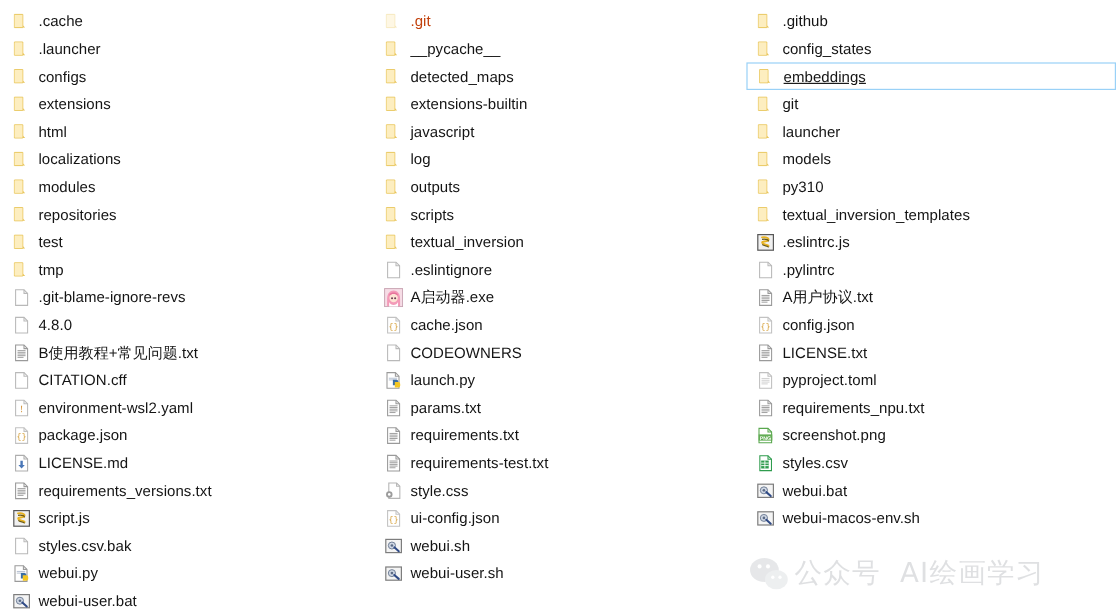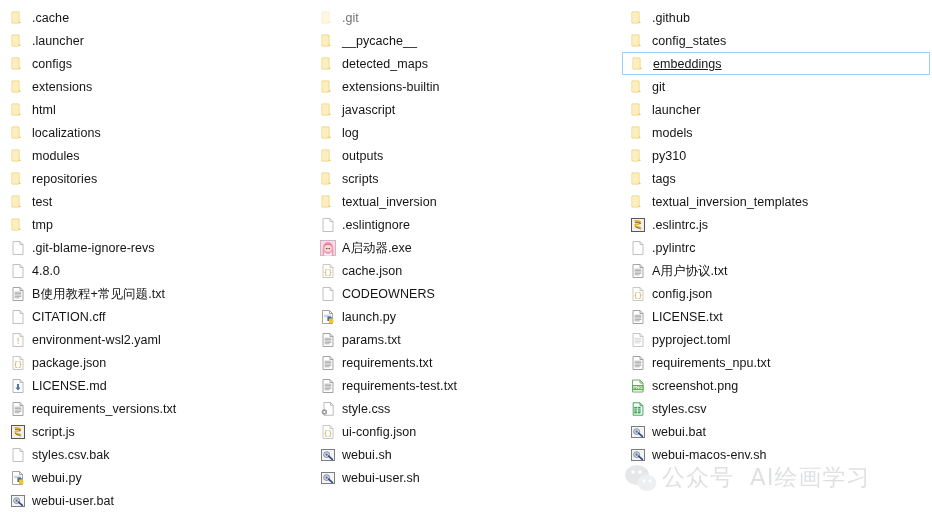--- a/index.html
+++ b/index.html
@@ -61,21 +61,21 @@
     flex: 0 0 16px;
   }
   .icon svg { display: block; }
 
   .label {
     font-size: 12.5px;
     line-height: 16px;
     letter-spacing: 0.05px;
     color: #141414;
   }
-  .label.dim { color: #737373; }
+  .label.dim { color: #c2410c; }
 
   
   #watermark {
     position: absolute;
     left: 624px;
     top: 462px;
     display: flex;
     align-items: center;
     pointer-events: none;
     opacity: 0.45;
@@ -641,30 +641,20 @@
       </div>
       <div class="file-row">
         <span class="icon">
           <svg width="16" height="16" viewBox="0 0 16 16" opacity="1">
             <path d="M2 2 H9 V13 H2 Z" fill="#fde9a9" stroke="#e8c55c" stroke-width="0.8"></path>
             <path d="M9 11 L11 13 H9 Z" fill="#e8c55c"></path>
             <path d="M2.2 2.4 H8.6 V12.6 H2.2 Z" fill="#fdeec0"></path>
           </svg>
         </span>
         <span class="label">py310</span>
-      </div>
-      <div class="file-row">
-        <span class="icon">
-          <svg width="16" height="16" viewBox="0 0 16 16" opacity="1">
-            <path d="M2 2 H9 V13 H2 Z" fill="#fde9a9" stroke="#e8c55c" stroke-width="0.8"></path>
-            <path d="M9 11 L11 13 H9 Z" fill="#e8c55c"></path>
-            <path d="M2.2 2.4 H8.6 V12.6 H2.2 Z" fill="#fdeec0"></path>
-          </svg>
-        </span>
-        <span class="label">tags</span>
       </div>
       <div class="file-row">
         <span class="icon">
           <svg width="16" height="16" viewBox="0 0 16 16" opacity="1">
             <path d="M2 2 H9 V13 H2 Z" fill="#fde9a9" stroke="#e8c55c" stroke-width="0.8"></path>
             <path d="M9 11 L11 13 H9 Z" fill="#e8c55c"></path>
             <path d="M2.2 2.4 H8.6 V12.6 H2.2 Z" fill="#fdeec0"></path>
           </svg>
         </span>
         <span class="label">textual_inversion_templates</span>

